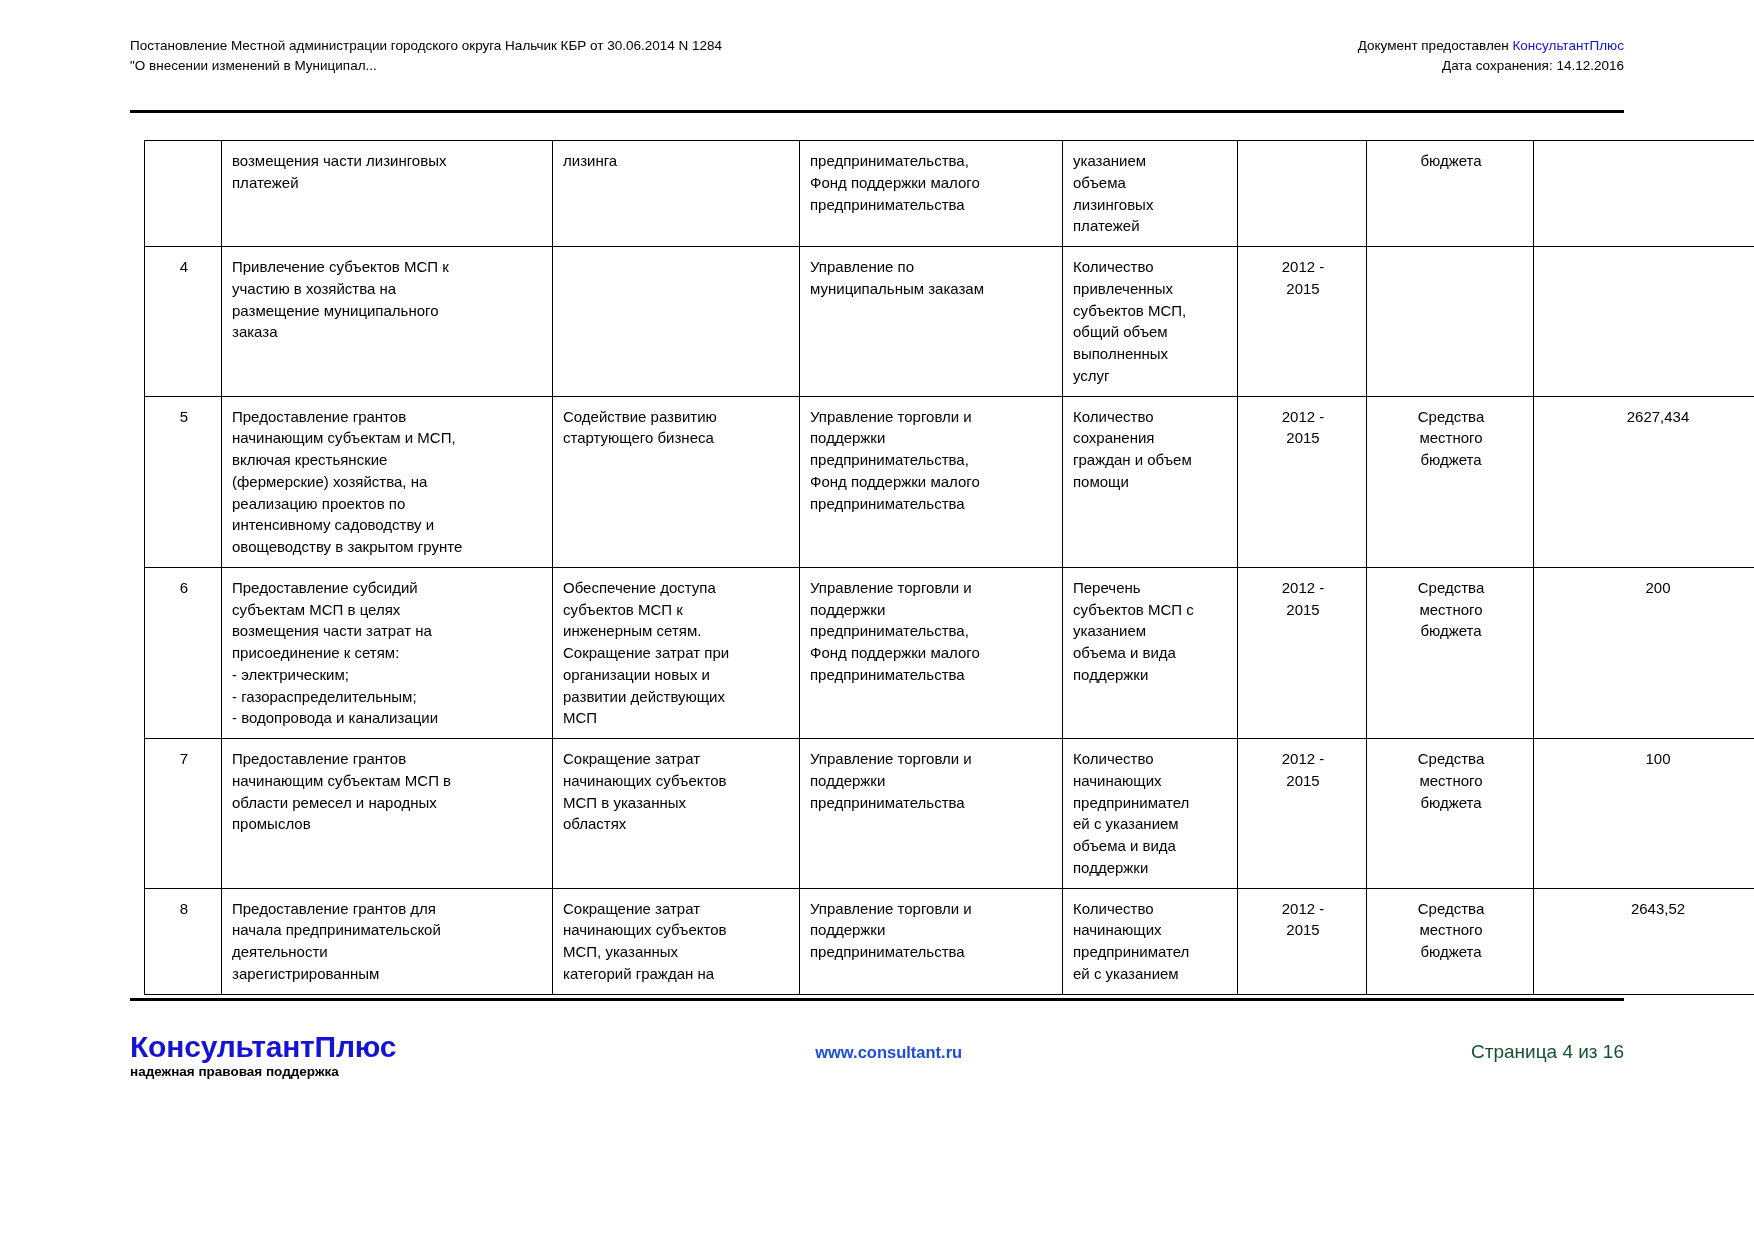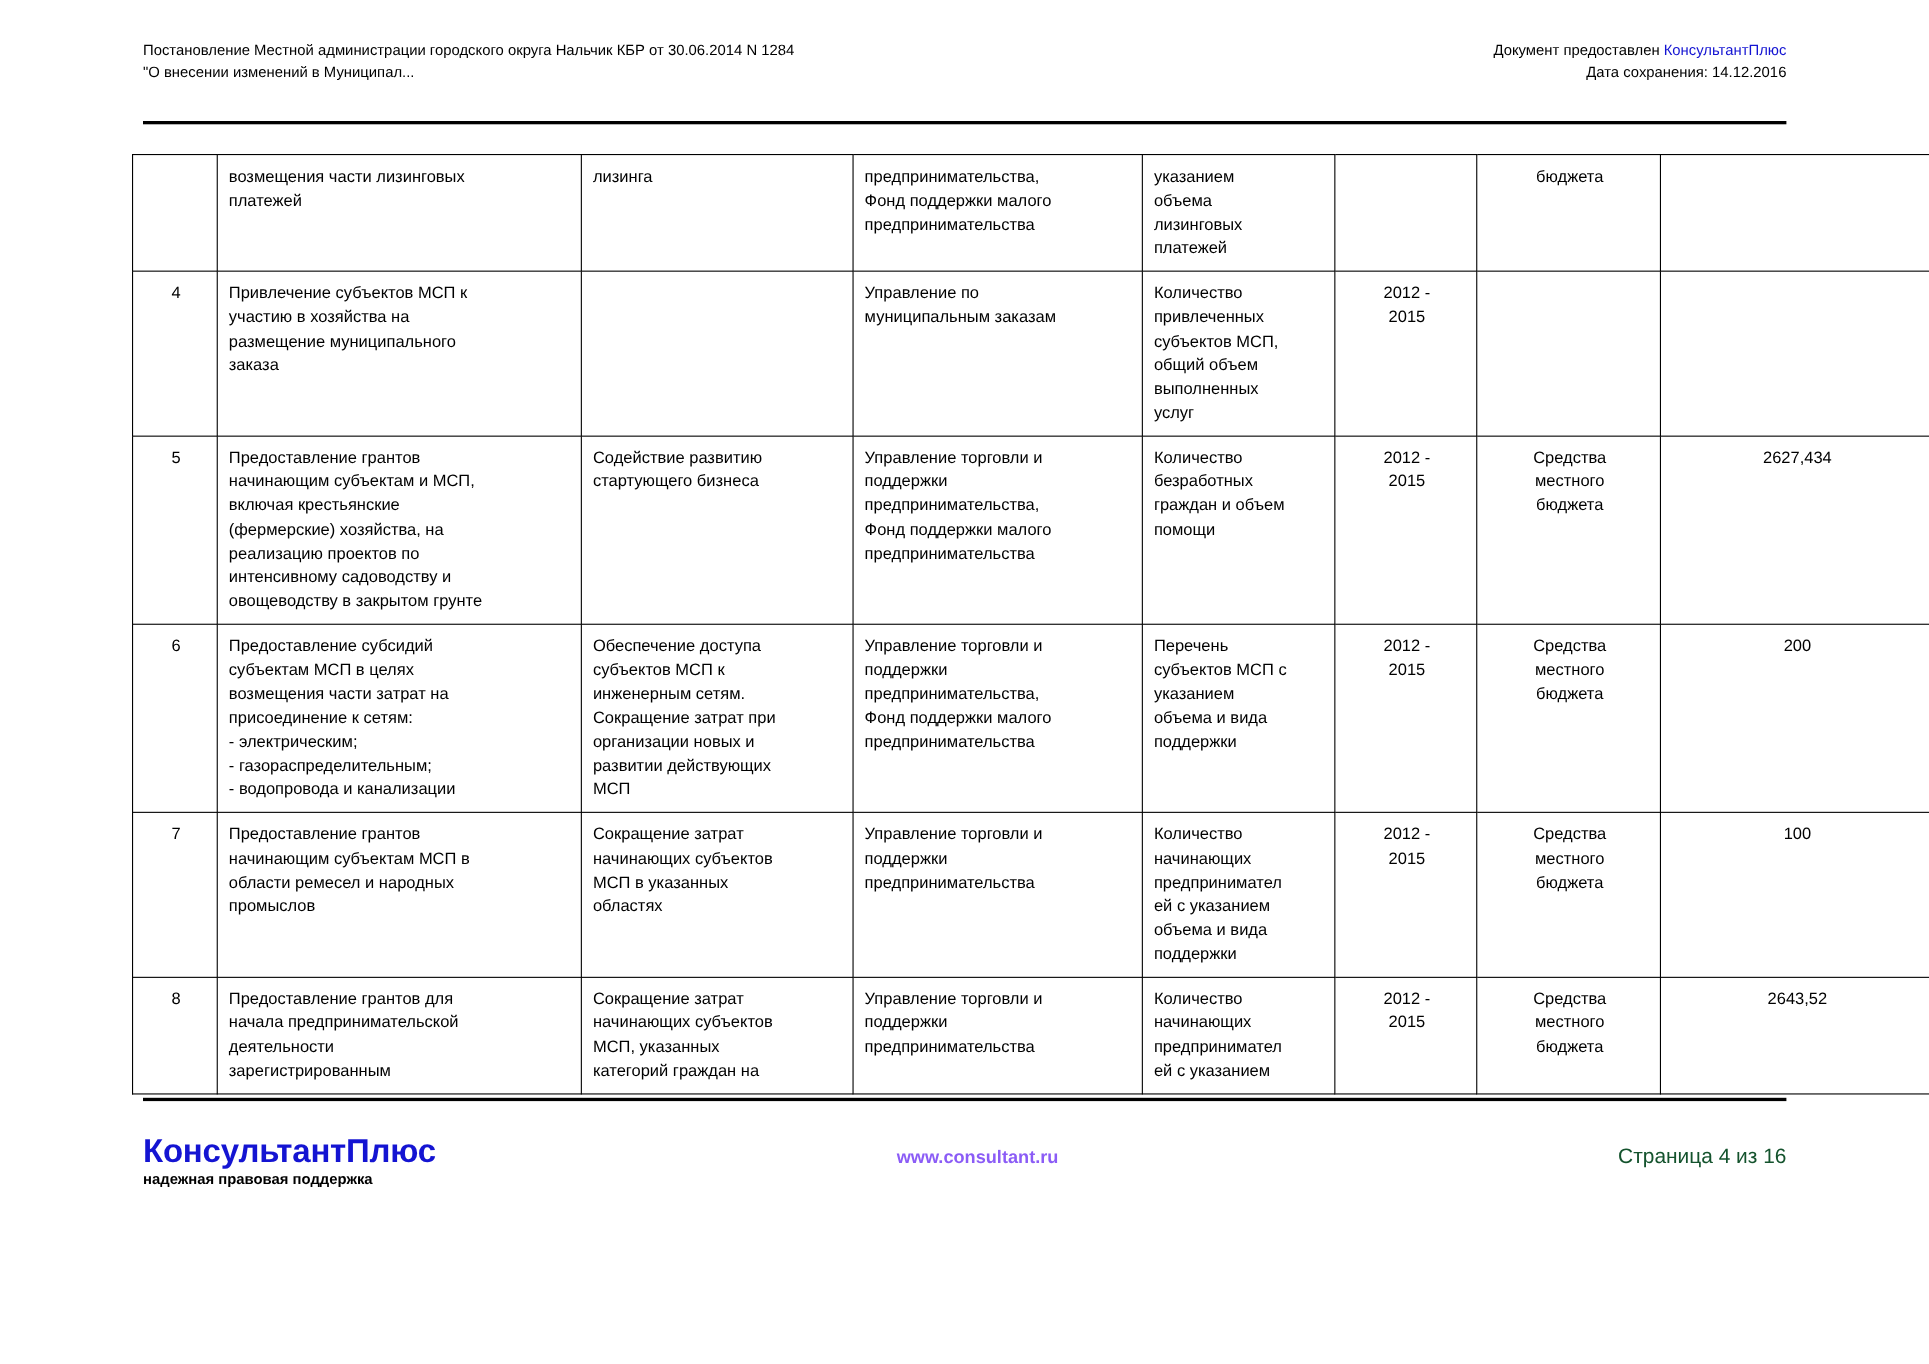--- a/index.html
+++ b/index.html
@@ -50,21 +50,21 @@
     left: 130px;
     top: 110px;
     width: 1494px;
     height: 3px;
     background: #000000;
   }
 
   
   .table-wrap {
     position: absolute;
-    left: 120px;
+    left: 144px;
     top: 140px;
     width: 1484px;
   }
   table.doc-table {
     border-collapse: collapse;
     table-layout: fixed;
     width: 1484px;
     font-size: 15px;
     line-height: 1.45;
   }
@@ -117,21 +117,21 @@
   .footer-logo .logo-sub {
     font-size: 13.5px;
     font-weight: bold;
     color: #000000;
     display: block;
     margin-top: 2px;
   }
   .footer-url {
     font-size: 16.5px;
     font-weight: bold;
-    color: #8b5cf6;
+    color: #1d4ed8;
     margin-top: 13px;
     margin-left: -90px;
   }
   .footer-page {
     font-size: 19px;
     color: #14532d;
     margin-top: 11px;
   }
 </style>
 </head>
@@ -239,21 +239,21 @@
           </td>
           <td class="c-exec">
             <span class="cell-line">Управление торговли и</span>
             <span class="cell-line">поддержки</span>
             <span class="cell-line">предпринимательства,</span>
             <span class="cell-line">Фонд поддержки малого</span>
             <span class="cell-line">предпринимательства</span>
           </td>
           <td class="c-result">
             <span class="cell-line">Количество</span>
-            <span class="cell-line">безработных</span>
+            <span class="cell-line">сохранения</span>
             <span class="cell-line">граждан и объем</span>
             <span class="cell-line">помощи</span>
           </td>
           <td class="c-period">
             <span class="cell-line">2012 -</span>
             <span class="cell-line">2015</span>
           </td>
           <td class="c-source">
             <span class="cell-line">Средства</span>
             <span class="cell-line">местного</span>

